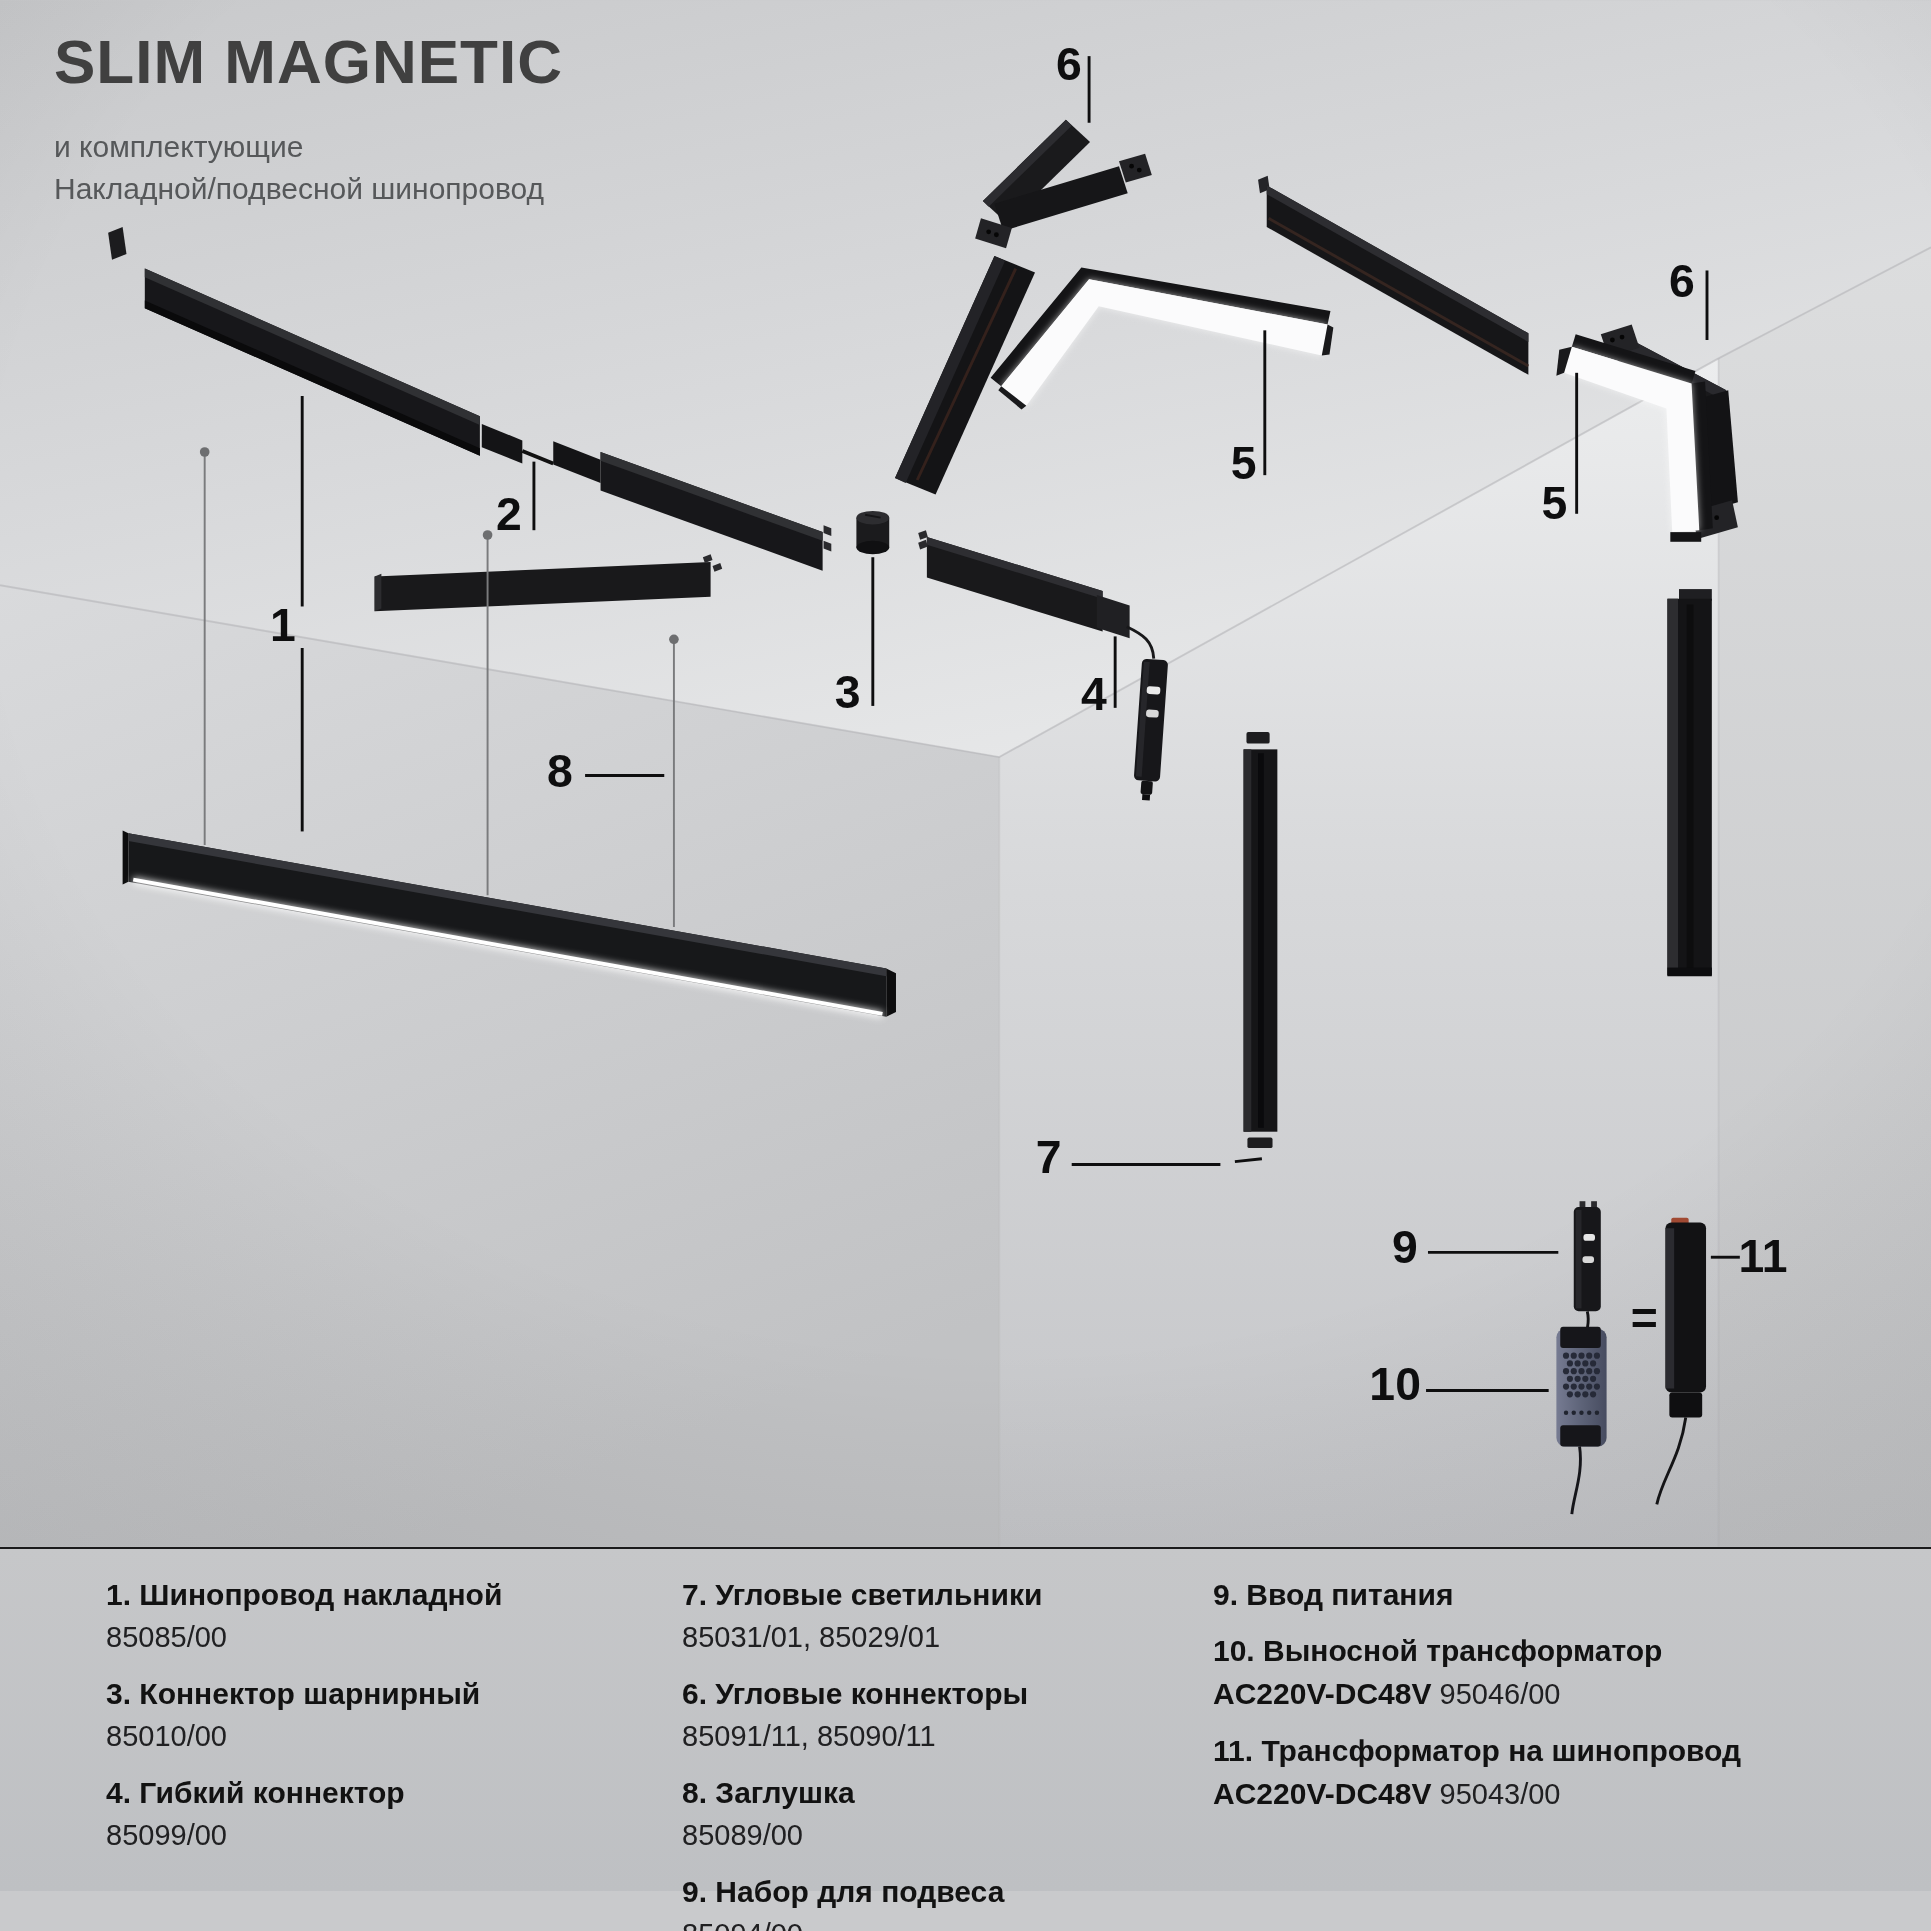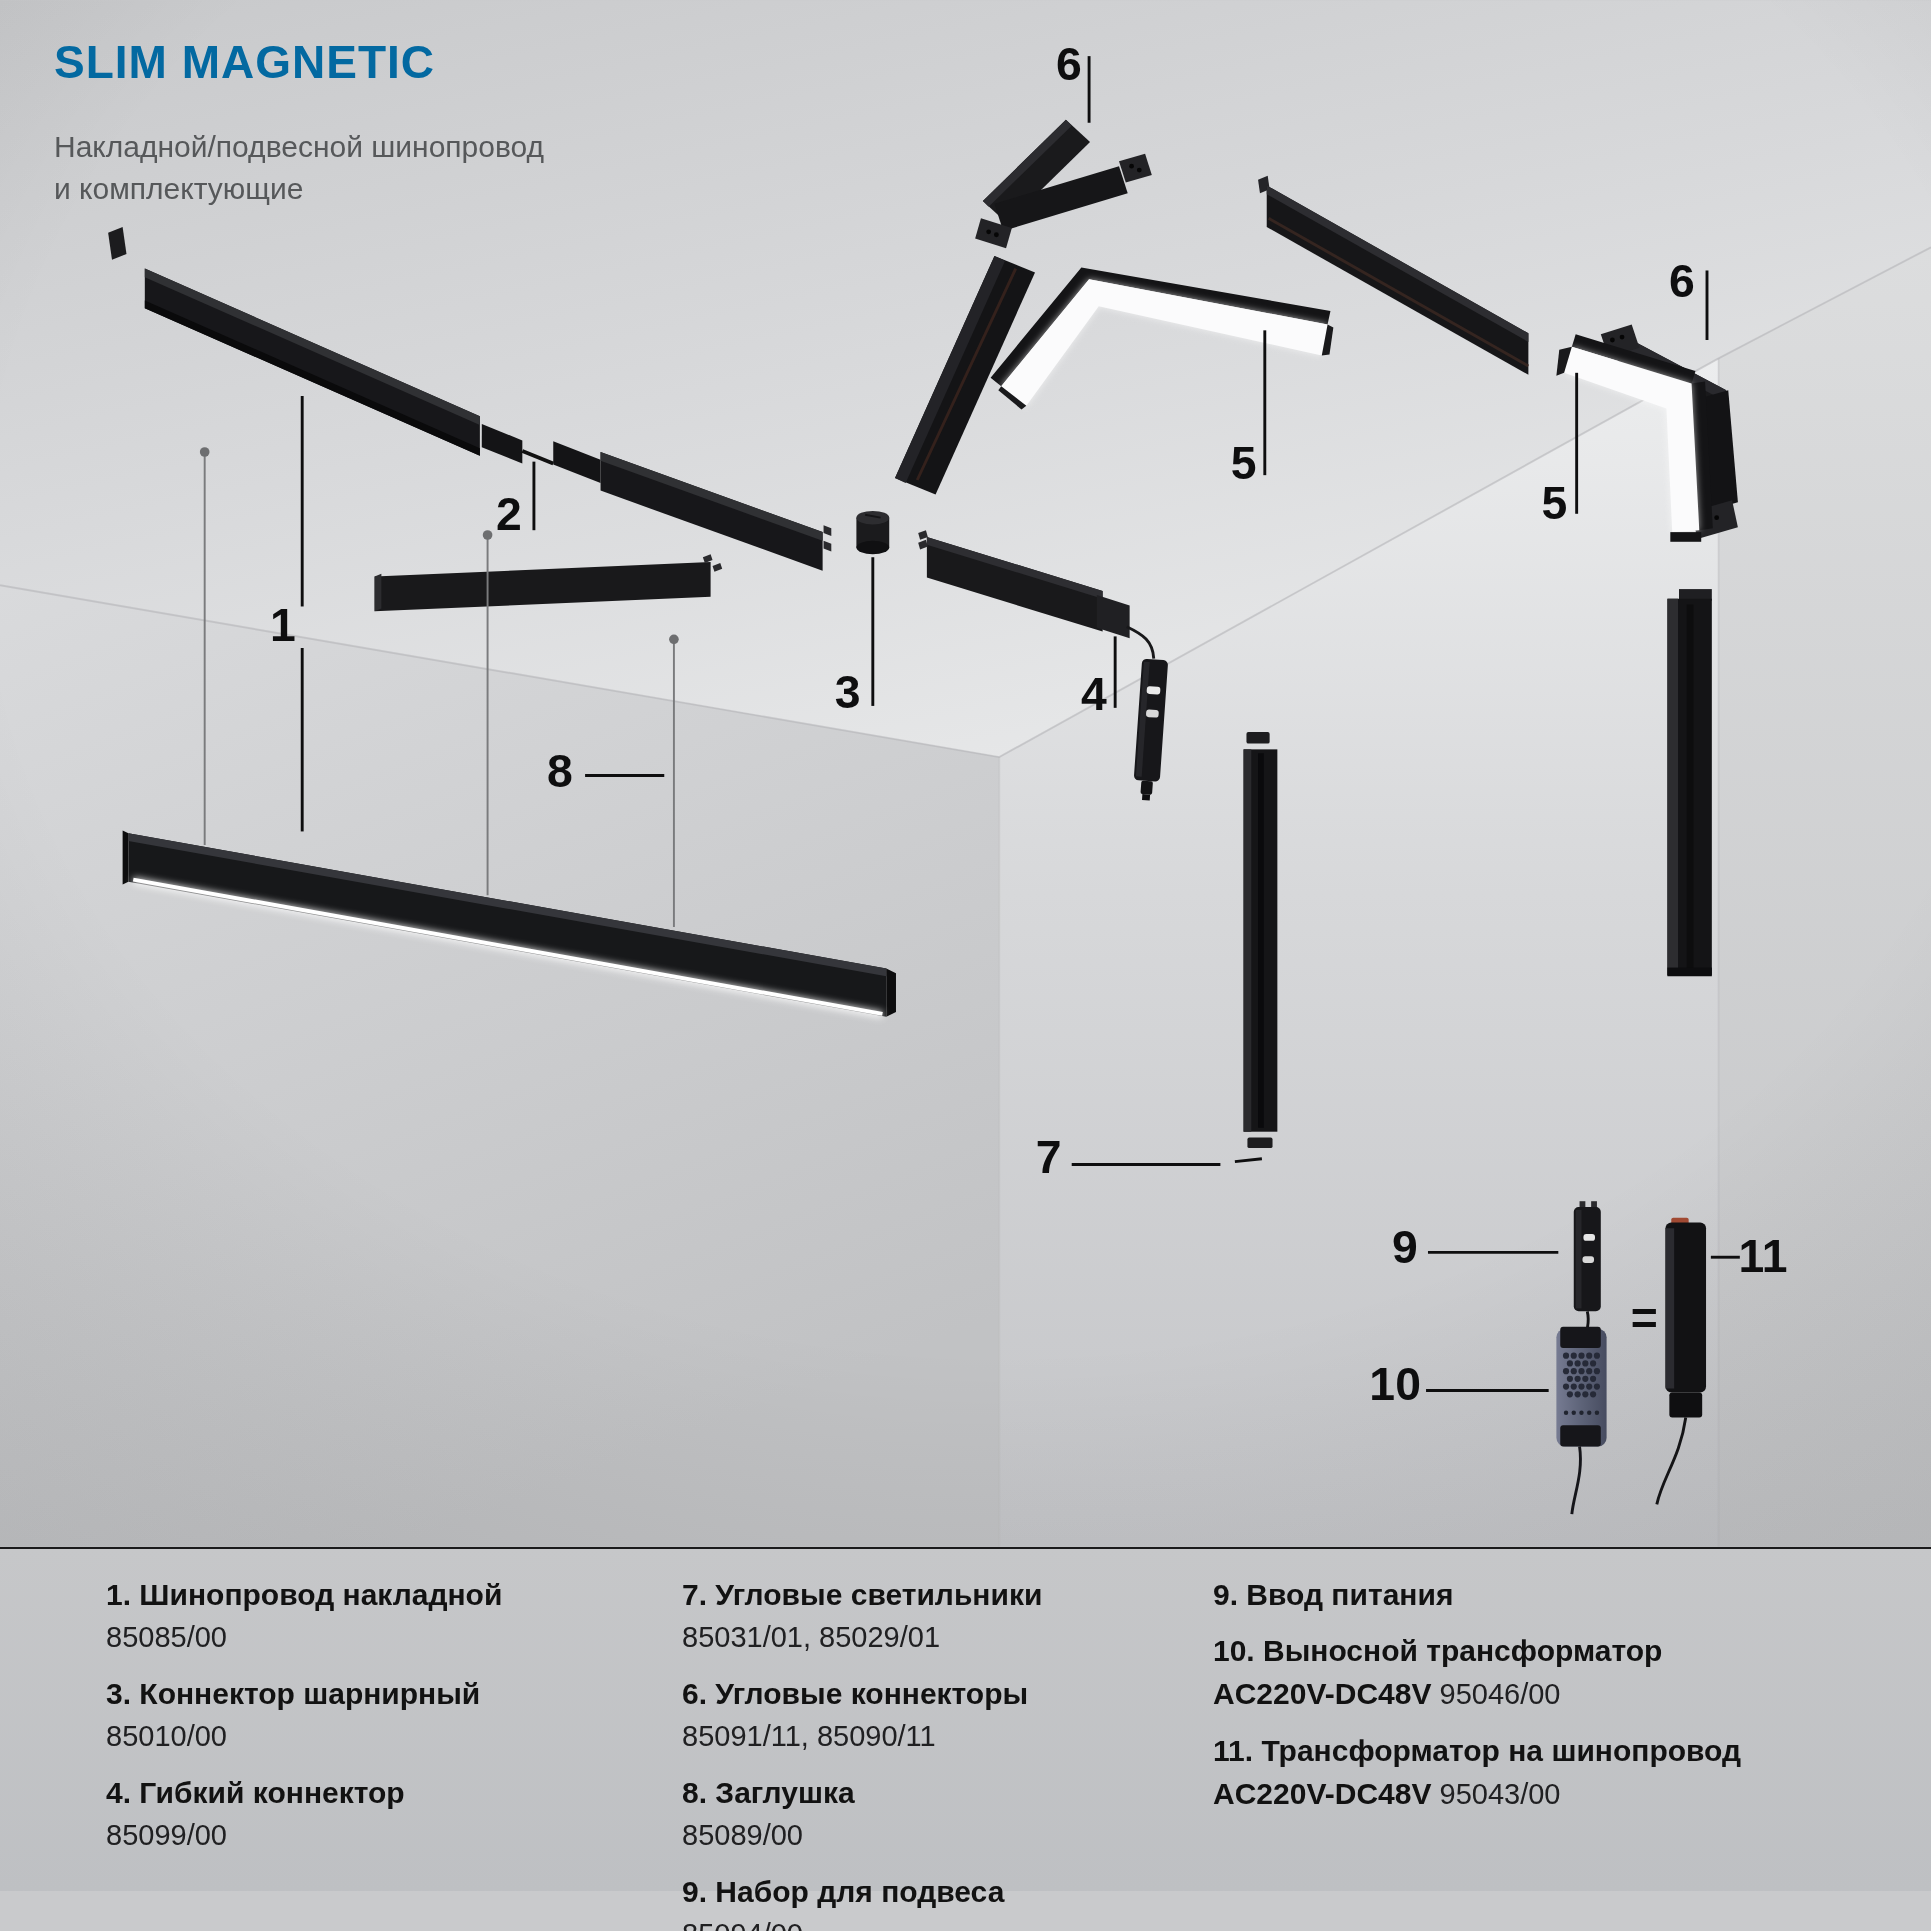--- a/index.html
+++ b/index.html
@@ -1,21 +1,21 @@
 <!DOCTYPE html>
 <html><head>
 <meta charset="utf-8">
 <style>
   html,body{margin:0;padding:0;background:#9a9b9d;}
   #page{position:relative;width:1931px;height:1931px;overflow:hidden;
         font-family:"Liberation Sans","DejaVu Sans",sans-serif;background:#c9cacc;}
   #scene{position:absolute;left:0;top:0;width:1931px;height:1547px;display:block;}
   
   #header{position:absolute;left:54px;top:27px;z-index:5;}
-  .title{font-size:46px;font-weight:800;letter-spacing:1px;color:#0369a1;line-height:70px;}
+  .title{font-size:62px;font-weight:800;letter-spacing:1px;color:#404040;line-height:70px;}
   .subtitle{margin-top:29px;font-size:30px;line-height:42px;color:#56585a;font-weight:400;}
   
   #legend{position:absolute;left:0;top:1547px;width:1931px;height:344px;
           background:linear-gradient(#c6c7c9,#bec0c3);border-top:2.9px solid #1a1a1b;box-sizing:border-box;}
   .col{position:absolute;top:29px;}
   #col-1{left:106px;} #col-2{left:682px;} #col-3{left:1213px;}
   .li{margin-bottom:23px;}
   .lt{font-size:30px;font-weight:700;color:#121212;line-height:33px;}
   .lc{font-size:29px;font-weight:400;color:#202022;line-height:33px;margin-top:10px;}
   .lc .b2{font-weight:700;color:#121212;font-size:30px;}
@@ -298,22 +298,22 @@
       <text class="co" x="1455" y="1308">9</text>
       <text class="co" x="1445" y="1450">10</text>
       <text class="co" x="1826" y="1317">11</text>
       <text class="co" x="1703" y="1382" font-size="54">=</text>
     </g>
   </svg>
 
   <div id="header">
     <div class="title">SLIM MAGNETIC</div>
     <div class="subtitle">
+      <div>и комплектующие</div>
       <div>Накладной/подвесной шинопровод</div>
-      <div>и комплектующие</div>
     </div>
   </div>
 
   <div id="legend">
     <div class="col" id="col-1">
       <div class="li">
         <div class="lt">1. Шинопровод накладной</div>
         <div class="lc">85085/00</div>
       </div>
       <div class="li">

